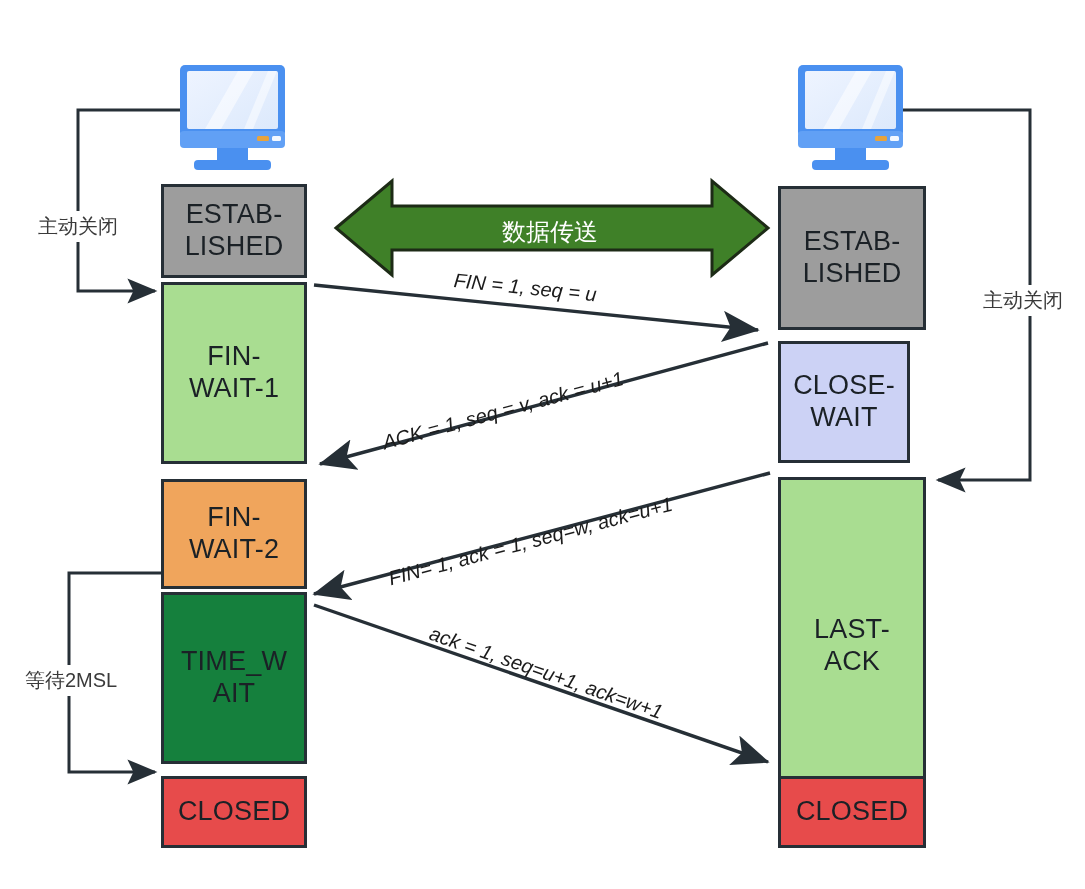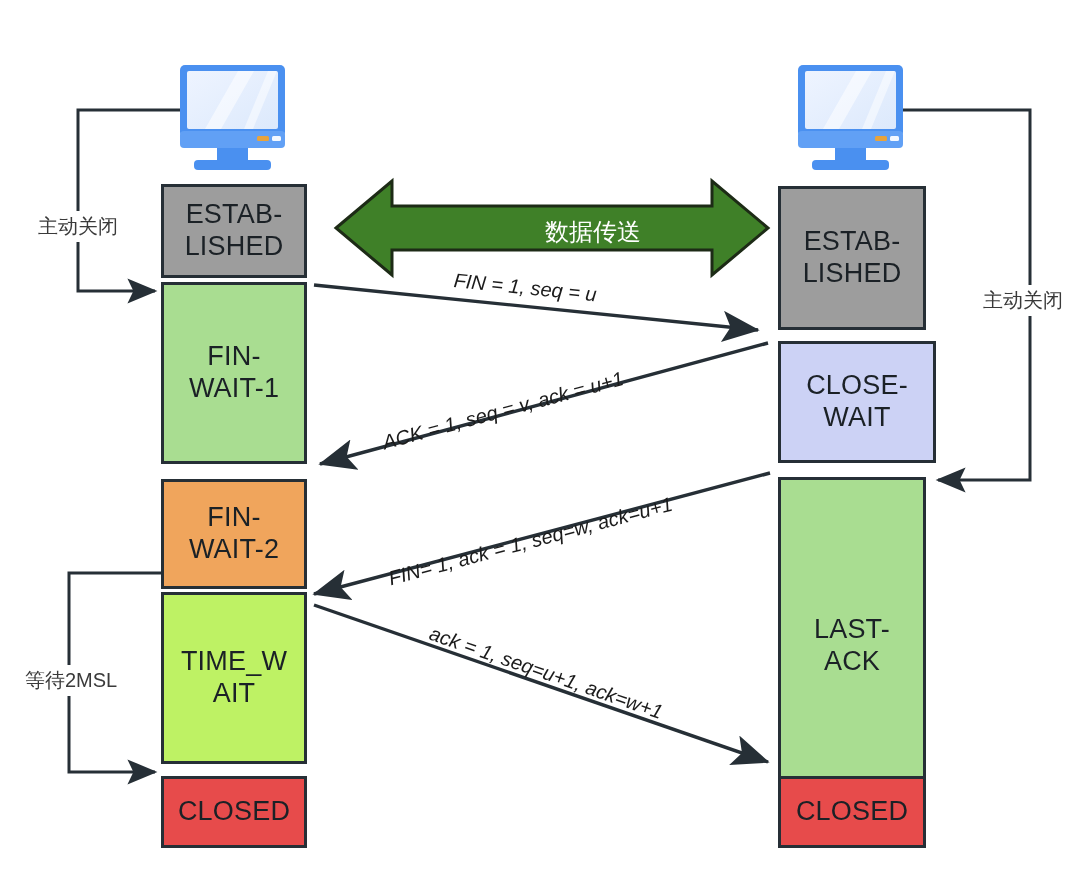--- a/index.html
+++ b/index.html
@@ -158,49 +158,49 @@
   <div class="state-box" style="left:161px; top:282px; width:146px; height:182px; background:#a9dd91;">
     <span class="label">FIN-
 WAIT-1</span>
   </div>
 
   <div class="state-box" style="left:161px; top:479px; width:146px; height:110px; background:#f0a55c;">
     <span class="label">FIN-
 WAIT-2</span>
   </div>
 
-  <div class="state-box" style="left:161px; top:592px; width:146px; height:172px; background:#bef264;">
+  <div class="state-box" style="left:161px; top:592px; width:146px; height:172px; background:#15803d;">
     <span class="label">TIME_W
 AIT</span>
   </div>
 
   <div class="state-box" style="left:161px; top:776px; width:146px; height:72px; background:#e74b4b;">
     <span class="label">CLOSED</span>
   </div>
 
   <div class="state-box" style="left:778px; top:186px; width:148px; height:144px; background:#9d9d9d;">
     <span class="label">ESTAB-
 LISHED</span>
   </div>
 
-  <div class="state-box" style="left:778px; top:341px; width:158px; height:122px; background:#ccd2f5;">
+  <div class="state-box" style="left:778px; top:341px; width:132px; height:122px; background:#ccd2f5;">
     <span class="label">CLOSE-
 WAIT</span>
   </div>
 
   <div class="state-box" style="left:778px; top:477px; width:148px; height:338px; background:#a9dd91;">
     <span class="label">LAST-
 ACK</span>
   </div>
 
   <div class="state-box" style="left:778px; top:776px; width:148px; height:72px; background:#e74b4b;">
     <span class="label">CLOSED</span>
   </div>
 
-  <div class="data-arrow-text" style="left:502px; top:216px;margin-left:43px;">数据传送</div>
+  <div class="data-arrow-text" style="left:502px; top:216px;">数据传送</div>
 
   <div class="conn-label" style="left:33px; top:211px;">主动关闭</div>
 
   <div class="conn-label" style="left:978px; top:285px;">主动关闭</div>
 
   <div class="conn-label" style="left:20px; top:665px;">等待2MSL</div>
 
   <div class="msg-label" style="left:455px; top:269px; transform: rotate(5.8deg);">FIN = 1, seq = u</div>
 
   <div class="msg-label" style="left:380px; top:432px; transform: rotate(-15.1deg);">ACK = 1, seq = v, ack = u+1</div>

